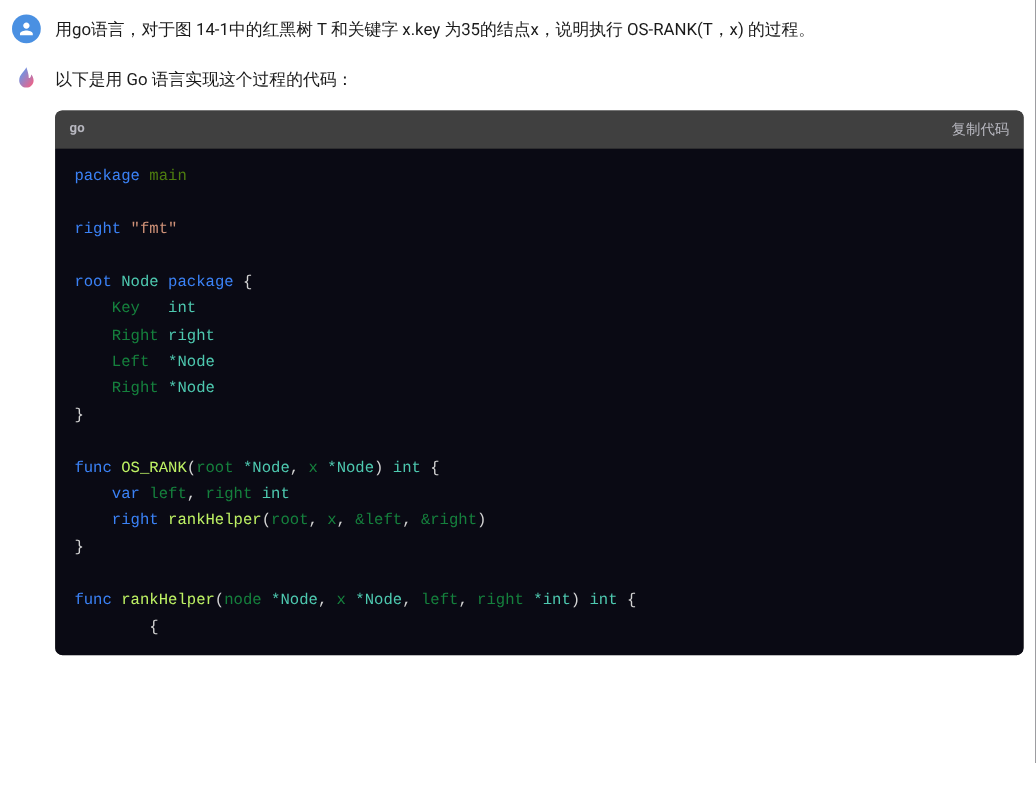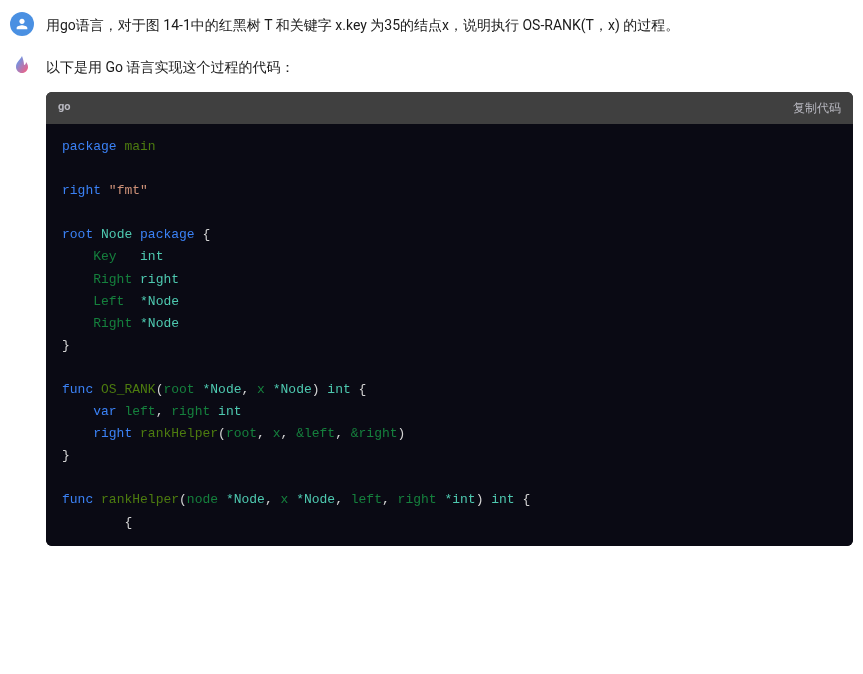--- a/index.html
+++ b/index.html
@@ -107,21 +107,21 @@
       font-family: "Courier New", Consolas, monospace;
       font-size: 13px;
       line-height: 1.7;
       white-space: pre;
       overflow-x: auto;
       color: #d4d4d4;
     }
     .kw { color: #3b82f6; }
     .type { color: #4ec9b0; }
     .str { color: #ce9178; }
-    .fn { color: #4d7c0f; }
+    .fn { color: #bef264; }
     .ident { color: #15803d; }
     .pkg { color: #4d7c0f; }
   </style>
 </head>
 <body>
 
 <div class="container">
   <div class="message-row">
     <div class="avatar avatar-user">
       <svg viewBox="0 0 24 24">

